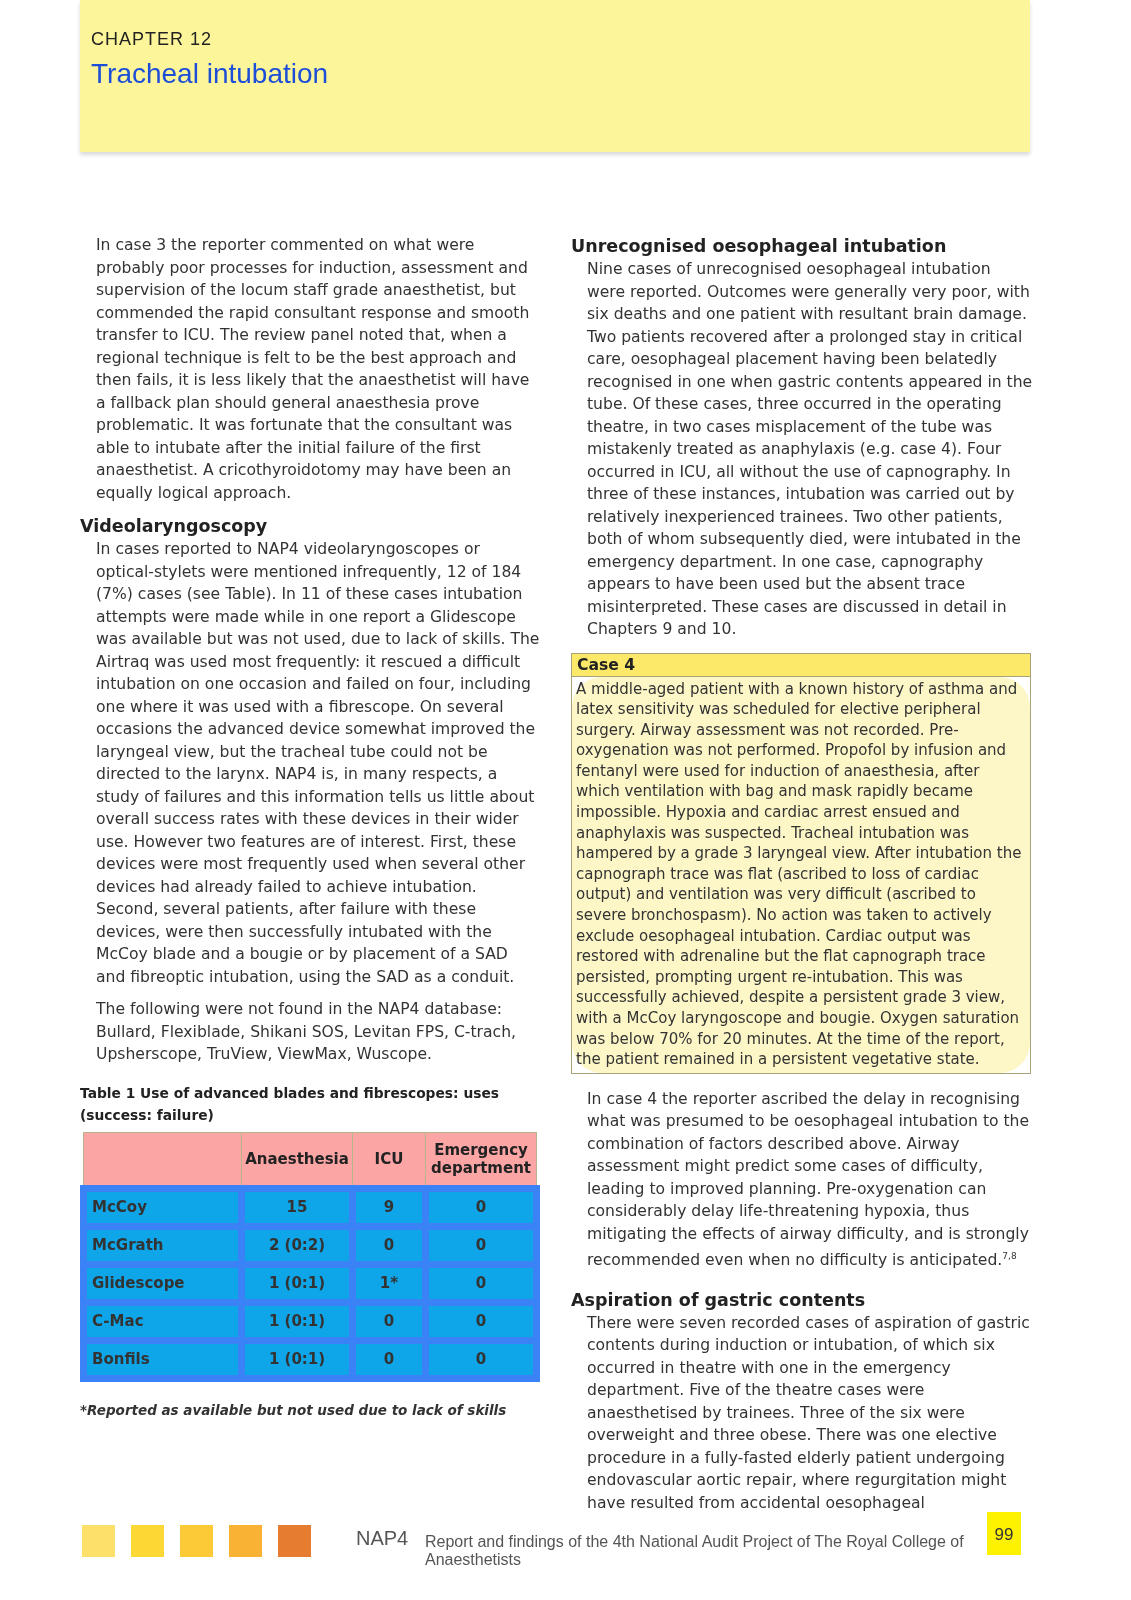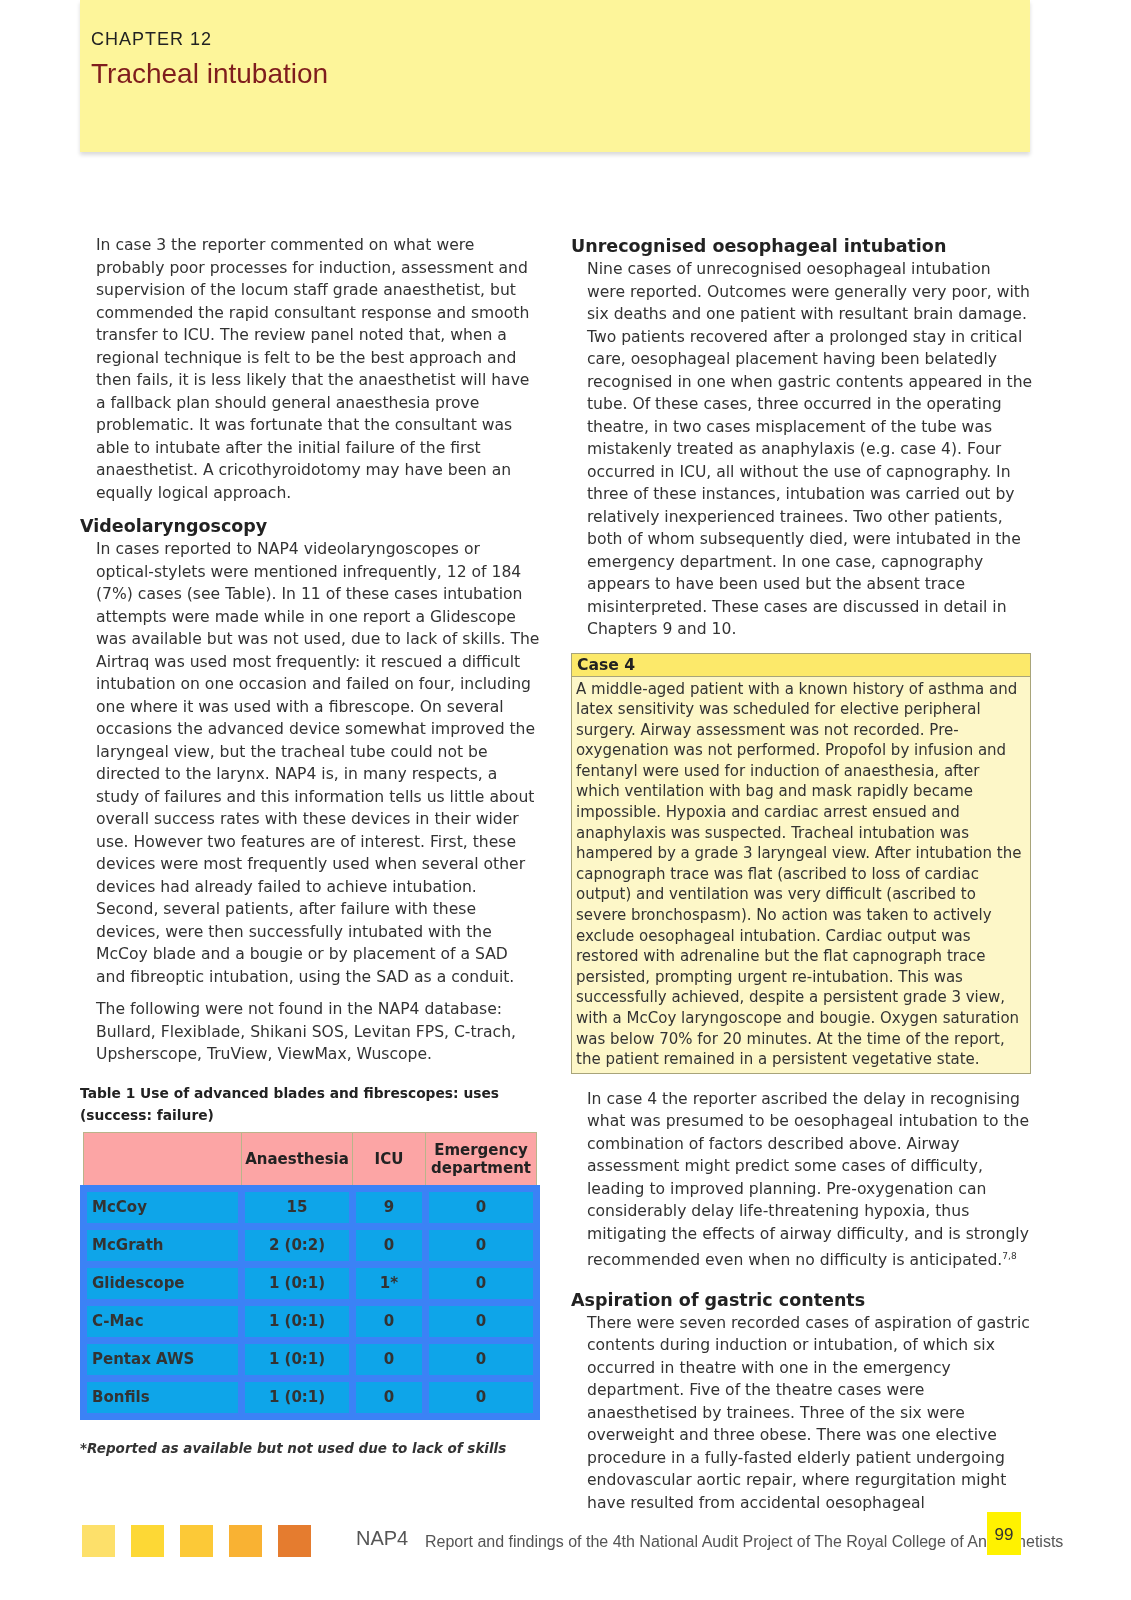--- a/index.html
+++ b/index.html
@@ -2,38 +2,38 @@
 <html><head>
 <meta charset="utf-8">
 <style>
   html, body { margin: 0; padding: 0; background: #ffffff; }
   body { width: 1131px; height: 1600px; position: relative; overflow: hidden;
          font-family: "DejaVu Sans", sans-serif; color: #333333; }
   .header-band { position: absolute; left: 80px; top: 0; width: 950px; height: 152px;
                  background: #fdf59a; box-shadow: 0 3px 4px rgba(0,0,0,0.15); }
   .chapter-label { position: absolute; left: 11px; top: 29px; font-size: 18px; letter-spacing: 1px;
                    color: #222; font-family: "Liberation Sans", sans-serif; }
-  .chapter-title { position: absolute; left: 11px; top: 58px; font-size: 28px; color: #7f1d1d;
+  .chapter-title { position: absolute; left: 11px; top: 58px; font-size: 28px; color: #1d4ed8;
                    font-family: "Liberation Sans", sans-serif; }
   .col { position: absolute; top: 234px; width: 462px; }
   .col-left { left: 80px; }
   .col-right { left: 571px; }
   p { margin: 0 0 10px 16px; font-size: 15.6px; line-height: 22.5px; }
   h2 { margin: 10px 0 0 0; font-size: 17.5px; line-height: 24px; font-weight: bold; color: #222; }
   .table-caption { font-size: 13.8px; font-weight: bold; line-height: 22px; margin: 16px 0 6px 0; color: #222; }
   table { border-collapse: collapse; width: 460px; font-size: 15px; }
   th { background: #fca5a5; font-weight: bold; border: 1px solid #b9b48a; height: 50px; font-size: 15px; color:#222; }
   td { background: #0ea5e9; border: 7px solid #3b82f6; height: 29px; text-align: center; font-weight: bold; }
   td.rowlabel { text-align: left; padding-left: 5px; }
   .footnote { font-size: 13.5px; font-style: italic; font-weight: bold; margin-top: 20px; color:#333; }
   .case-box { border: 1px solid #a8a47a; margin: 12px 0 14px 0; width: 458px; }
   .case-title { background: #fce96a; font-weight: bold; font-size: 15.6px; padding: 2px 5px; border-bottom: 1px solid #a8a47a; color:#222; }
-  .case-body { background: #fdf7c8; font-size: 15px; line-height: 20.6px; padding: 2px 4px 3px 4px; }
+  .case-body { background: #fdf7c8; font-size: 15px; line-height: 20.6px; padding: 2px 4px 3px 4px; border-radius: 30px; }
   sup { font-size: 9px; }
-  .footer { position: absolute; top: 1525px; left: 82px; width: 950px; height: 46px; padding-left: 36px; }
+  .footer { position: absolute; top: 1525px; left: 82px; width: 950px; height: 46px; }
   .sq { position: absolute; top: 0; width: 33px; height: 32px; }
   .footer-nap { position: absolute; left: 274px; top: 2px; font-size: 20px; color: #555; font-family: "Liberation Sans", sans-serif; }
   .footer-text { position: absolute; left: 343px; top: 8px; font-size: 16px; color: #555; font-family: "Liberation Sans", sans-serif; }
   .page-num { position: absolute; left: 905px; top: -13px; width: 34px; height: 43px; background: #fff200;
               font-size: 17px; color: #333; text-align: center; line-height: 46px; font-family: "Liberation Sans", sans-serif; }
 </style>
 </head>
 <body>
 
 <div class="header-band">
@@ -76,26 +76,20 @@
         <td>1*</td>
         <td>0</td>
       </tr>
       <tr>
         <td class="rowlabel">C-Mac</td>
         <td>1 (0:1)</td>
         <td>0</td>
         <td>0</td>
       </tr>
       <tr>
-        <td class="rowlabel">Pentax AWS</td>
-        <td>1 (0:1)</td>
-        <td>0</td>
-        <td>0</td>
-      </tr>
-      <tr>
         <td class="rowlabel">Bonfils</td>
         <td>1 (0:1)</td>
         <td>0</td>
         <td>0</td>
       </tr>
     </tbody>
   </table>
   <div class="footnote">*Reported as available but not used due to lack of skills</div>
 </div>
 

